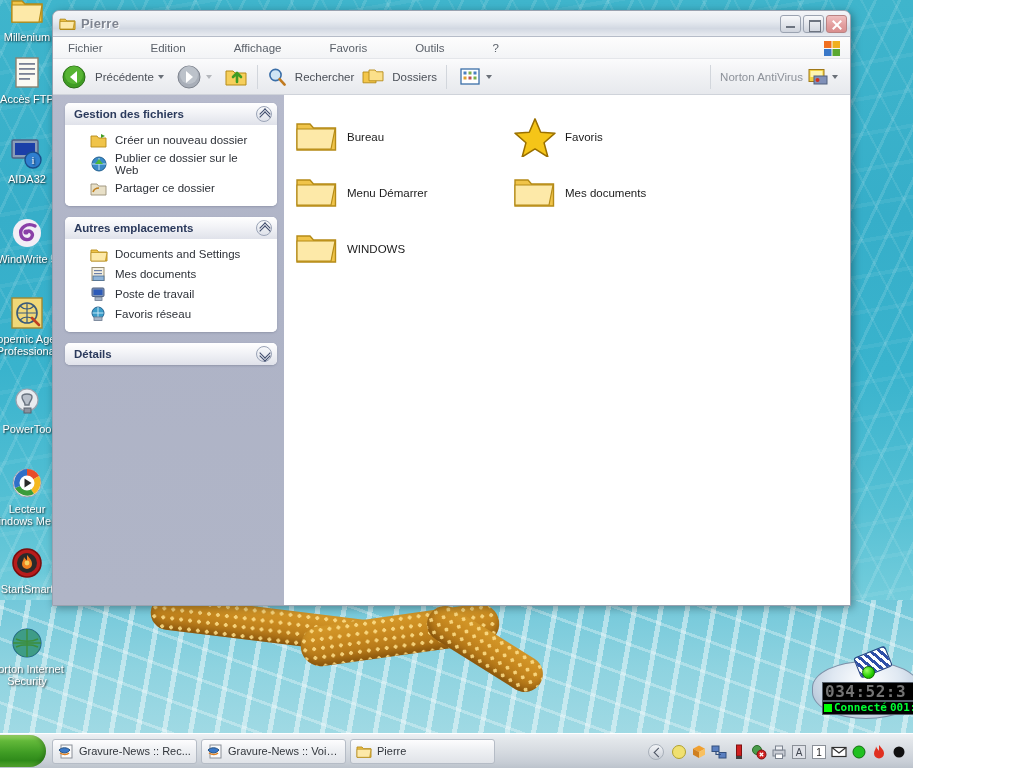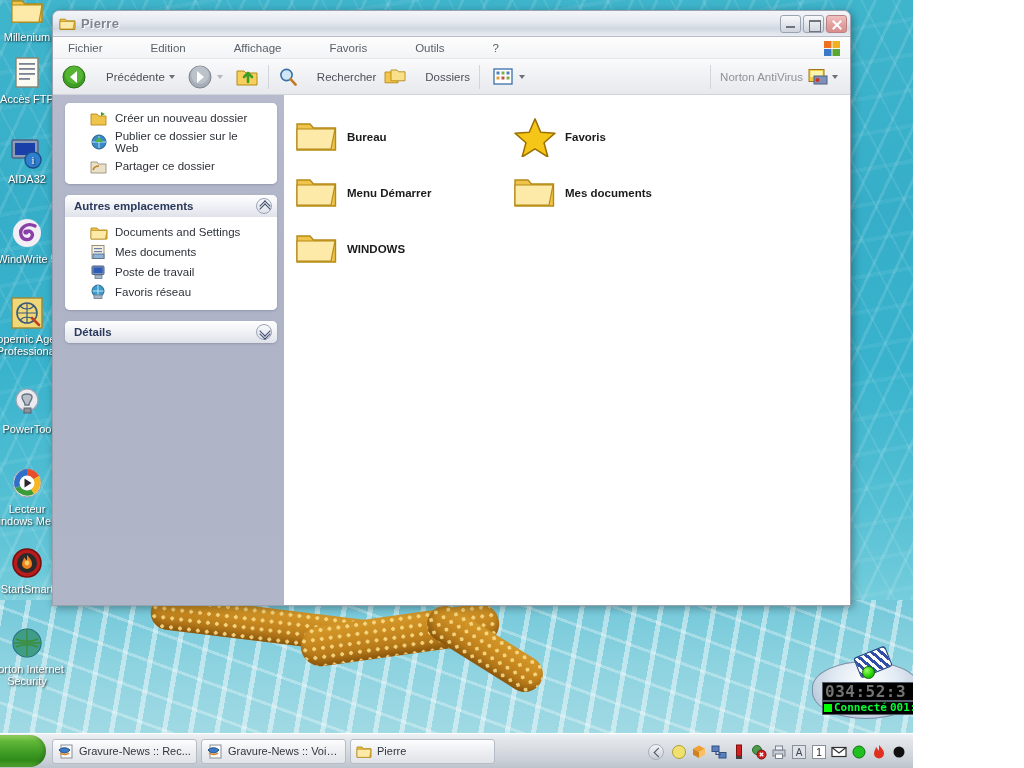--- a/index.html
+++ b/index.html
@@ -143,21 +143,21 @@
   }
 
   #toolbar {
     height: 36px; flex: 0 0 36px;
     background: linear-gradient(180deg, #fbfbfc 0%, #f0f1f4 50%, #e7e9ed 100%);
     display: flex; align-items: center;
     border-bottom: 1px solid #cfd3da;
     padding: 0 4px;
   }
   .tb-btn { display: flex; align-items: center; height: 30px; padding: 0 4px; }
-  .tb-label { font-size: 11.5px; color: #4a4f57; margin-left: 19px; }
+  .tb-label { font-size: 11.5px; color: #4a4f57; margin-left: 8px; }
   .tb-arrow {
     width: 0; height: 0; margin: 0 4px;
     border-left: 3.5px solid transparent; border-right: 3.5px solid transparent;
     border-top: 4px solid #6a7078;
   }
   .tb-sep { width: 1px; height: 24px; background: #d2d6dc; margin: 0 5px; }
   .tb-spacer { flex: 1; }
   #norton-label { font-size: 11.5px; color: #8d929a; margin-right: 5px; }
 
   #body-area { flex: 1; display: flex; min-height: 0; background: #ffffff; }
@@ -206,21 +206,20 @@
   .side-row .ico { width: 18px; height: 16px; flex: 0 0 18px; margin-right: 7px; }
   .side-row .txt { font-size: 11.5px; color: #2d3138; }
 
   
   #filelist {
     flex: 1; background: #ffffff;
     position: relative;
     padding: 14px 0 16px 4px;
     display: flex; flex-wrap: wrap;
     align-content: flex-start;
-    font-weight: bold;
   }
   .file-item {
     width: 218px; height: 56px;
     display: flex; align-items: center;
     padding-left: 7px;
   }
   .file-item .fico { width: 44px; height: 40px; flex: 0 0 44px; margin-right: 8px; }
   .file-item .fname { font-size: 11.5px; color: #1b1b1b; }
 
   
@@ -527,20 +526,24 @@
           <rect x="6" y="8" width="13" height="8" fill="#8090b8" stroke="#50607f" stroke-width="1"></rect>
           <circle cx="9.5" cy="12" r="2" fill="#d03020"></circle>
         </svg>
         <span class="tb-arrow"></span>
       </div>
     </div>
 
     <div id="body-area">
       <div id="sidebar">
           <div class="panel">
+            <div class="panel-head">
+              <span class="panel-title">Gestion des fichiers</span>
+              <span class="chev up"></span>
+            </div>
             <div class="panel-body">
               <div class="side-row">
                 <svg class="ico" viewBox="0 0 18 16">
                   <path d="M1 4h6l1.6 2H16v9H1z" fill="#f0c44a" stroke="#b58b17" stroke-width=".9"></path>
                   <path d="M11 2l4 2-4 2z" fill="#3f9c24"></path>
                 </svg>
                 <span class="txt">Créer un nouveau dossier</span>
               </div>
               <div class="side-row">
                 <svg class="ico" viewBox="0 0 18 16">

